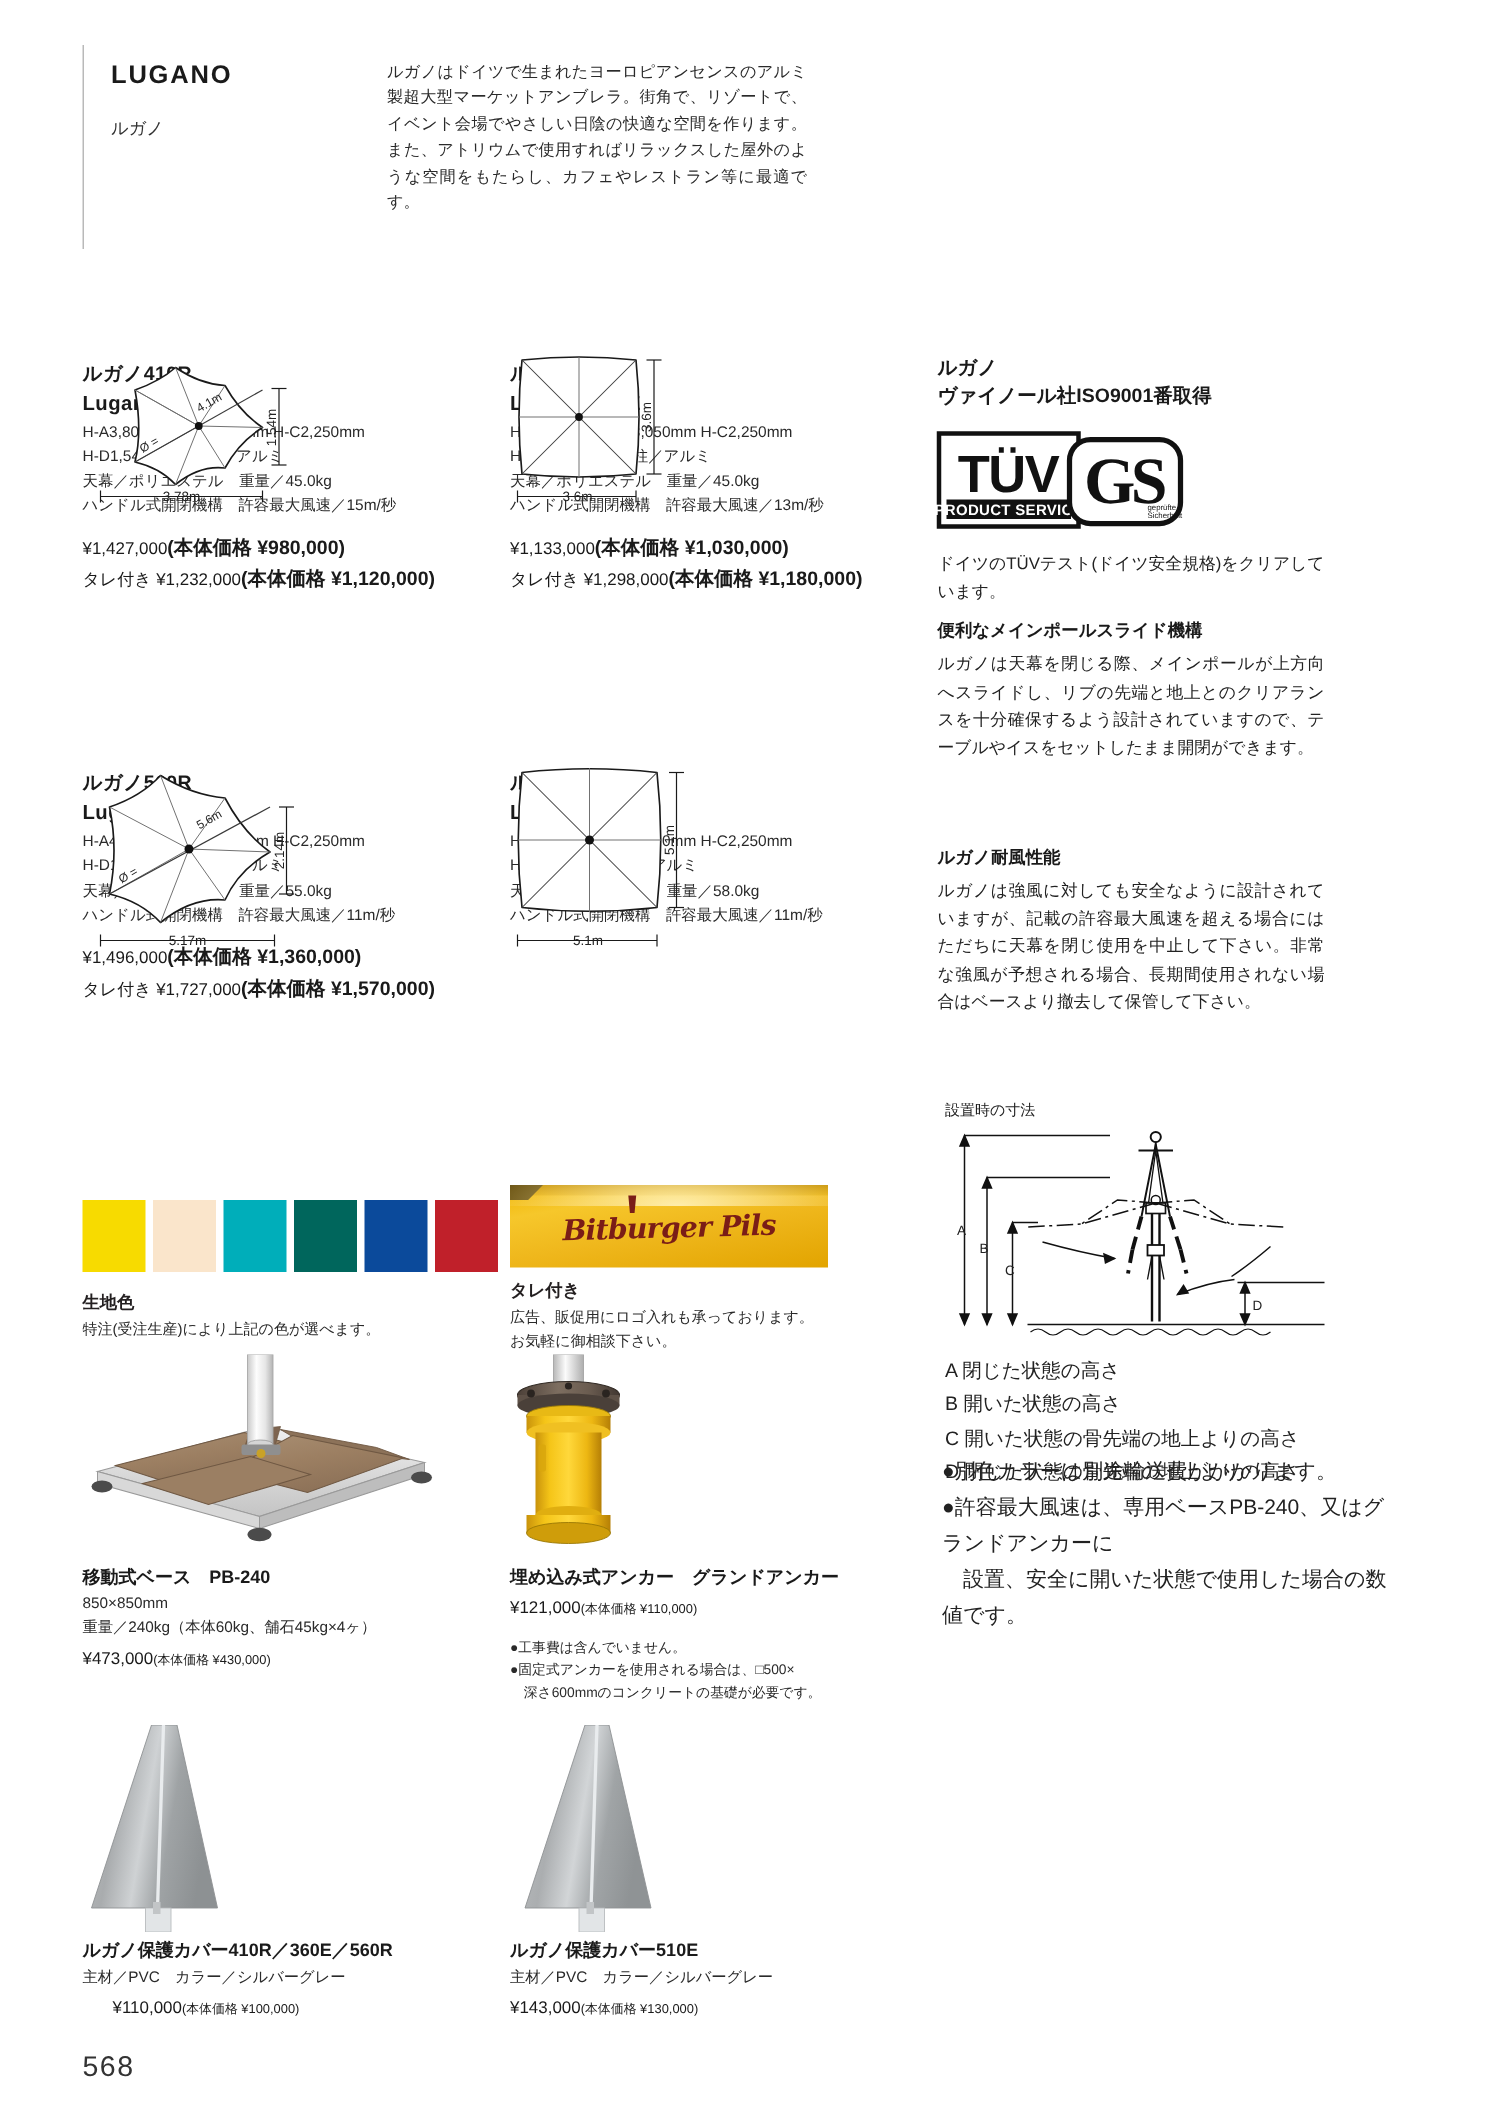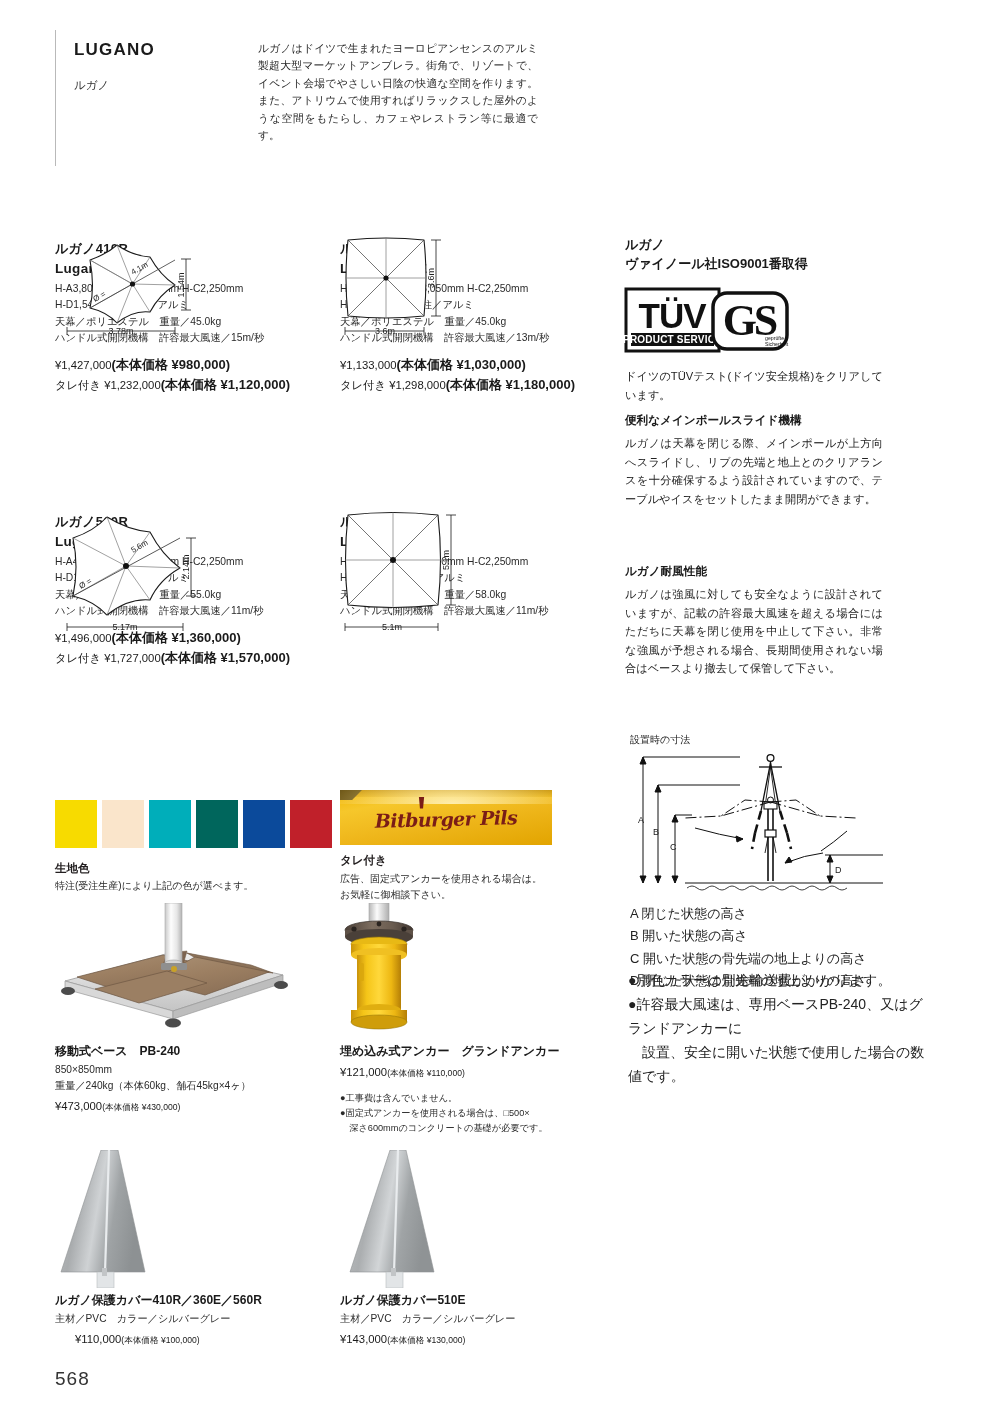--- a/index.html
+++ b/index.html
@@ -313,21 +313,21 @@
 
 <div class="abs" id="logo-banner">
   <div class="topedge"></div>
   <div class="corner"></div>
   <div class="shine"></div>
   <div id="logo-glass"></div>
   <div id="logo-wordmark">Bitburger Pils</div>
 </div>
 <div class="abs" id="logo-title">タレ付き</div>
 <div class="abs" id="logo-note">
-  <div>広告、固定式アンカーを使用される場合は。</div>
+  <div>広告、販促用にロゴ入れも承っております。</div>
   <div>お気軽に御相談下さい。</div>
 </div>
 
 <div class="photo" style="left:55px; top:903px; width:235px; height:130px;">
   <svg width="235" height="130" viewBox="0 0 235 130">
     <defs>
       <linearGradient id="poleG" x1="0" y1="0" x2="1" y2="0">
         <stop offset="0%" stop-color="#c9c9c9"></stop>
           <stop offset="35%" stop-color="#fdfdfd"></stop>
         <stop offset="70%" stop-color="#e6e6e6"></stop>

